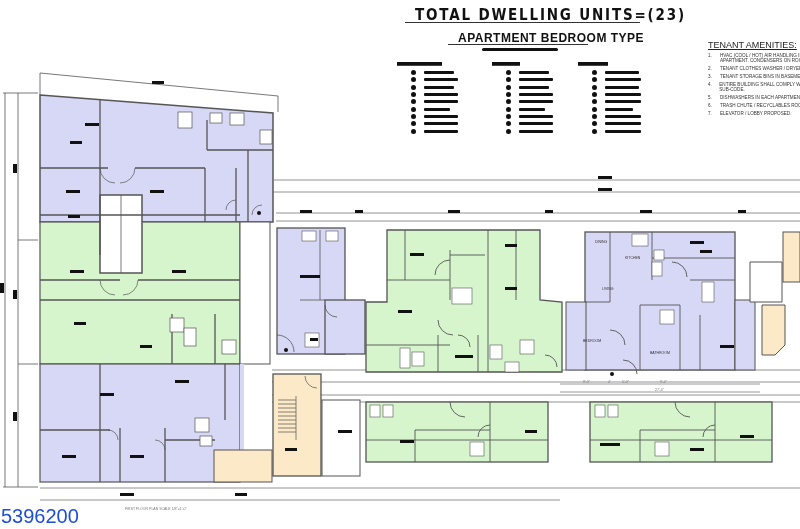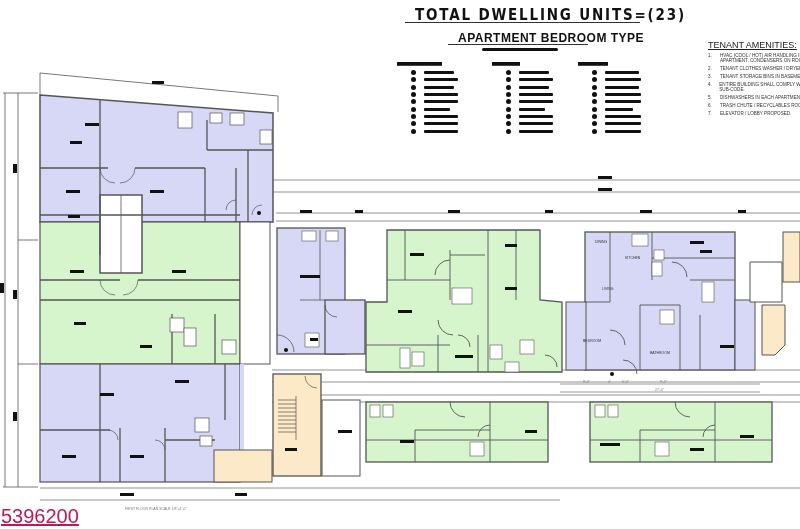--- a/index.html
+++ b/index.html
@@ -15,21 +15,21 @@
   .legend-col { top:62px; width:80px; }
   .legend-col .hd { font-size:5px; font-weight:bold; border-bottom:1px solid #444; width:45px; color:#111;}
   .legend-col .row { height:7.3px; display:flex; align-items:center; gap:8px; margin-left:14px;}
   .legend-col .dot { width:5px; height:5px; background:#111; border-radius:50%;}
   .legend-col .bar { height:3px; background:#111; border-radius:1px;}
   .amen { left:708px; top:40px; width:100px; color:#333; }
   .amen .hd { font-size:9px; text-decoration:underline; margin-bottom:3px; color:#222;}
   .amen .it { font-size:4.6px; line-height:1.1; display:flex; gap:6px; white-space:nowrap; margin-bottom:3px;}
   .amen .it .n { width:6px; }
   .plan { left:0; top:0; width:800px; height:529px; }
-  .listing { left:1px; top:505px; font-size:20px; color:#be185d; font-family:"Liberation Sans", sans-serif;text-decoration:underline; }
+  .listing { left:1px; top:505px; font-size:20px; color:#1d4ed8; font-family:"Liberation Sans", sans-serif; }
 </style>
 </head>
 <body>
 
 <svg class="abs plan" viewBox="0 0 800 529" xmlns="http://www.w3.org/2000/svg">
 
   <g stroke="#555" stroke-width="0.8" fill="none">
     <line x1="5" y1="93" x2="5" y2="487"></line>
     <line x1="18" y1="93" x2="18" y2="487"></line>
     <line x1="3" y1="93" x2="38" y2="93"></line>

